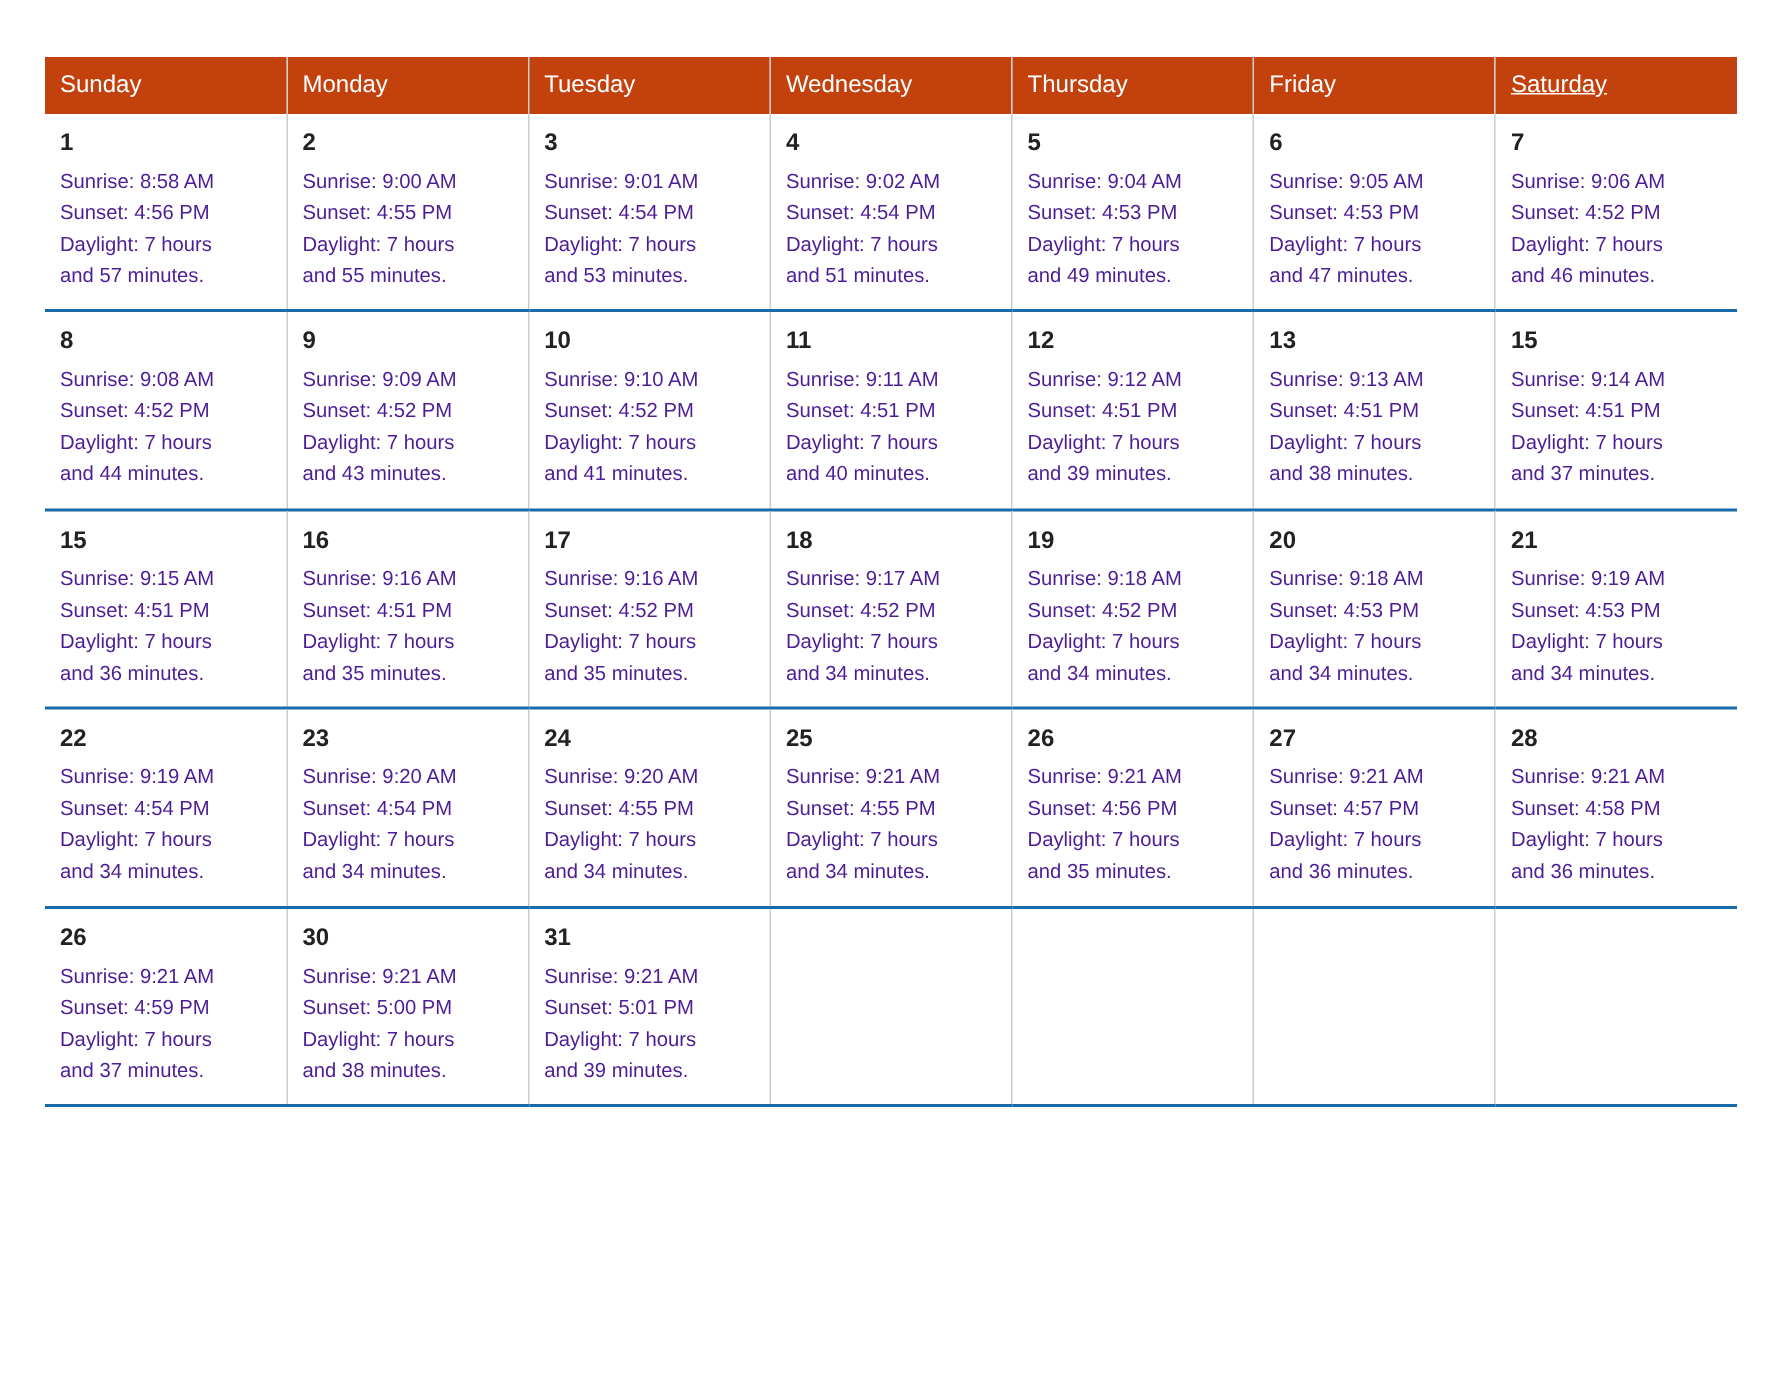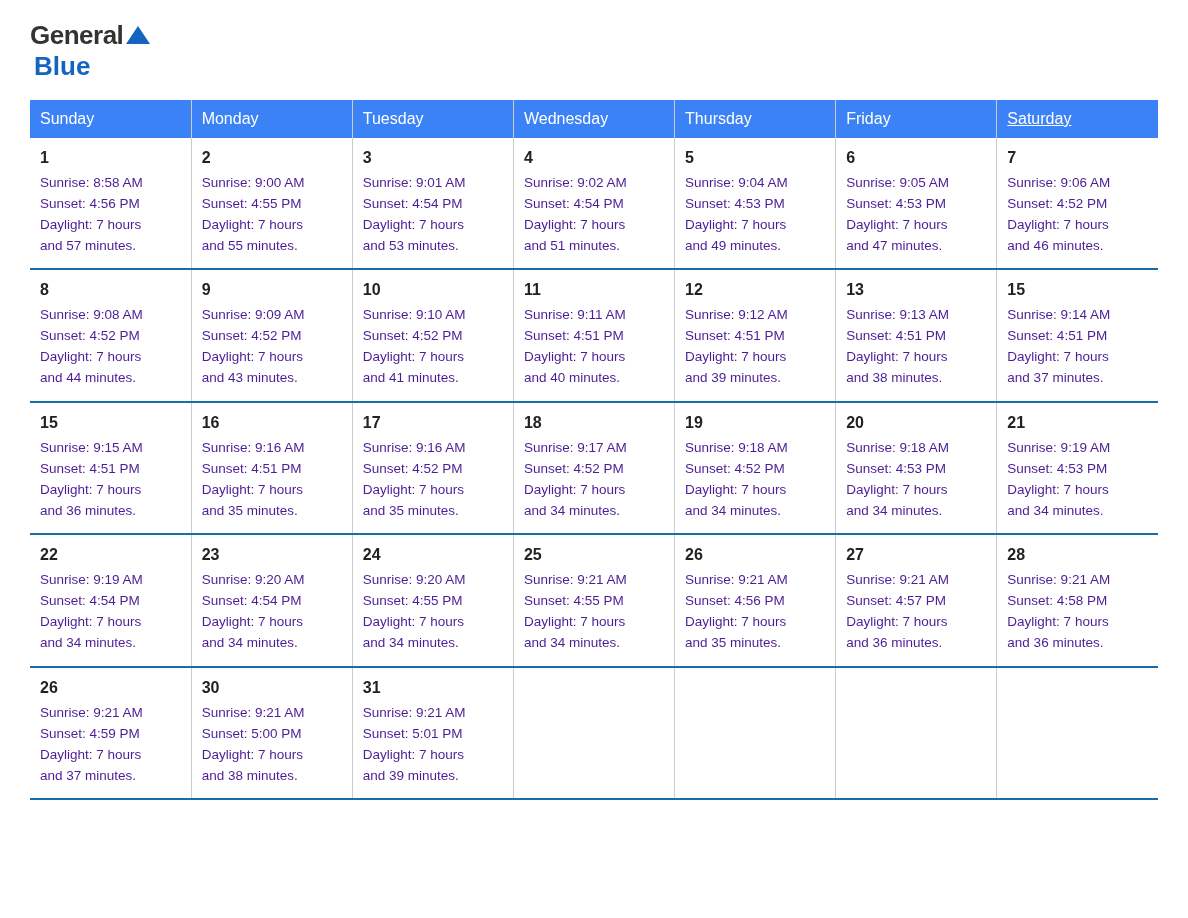--- a/index.html
+++ b/index.html
@@ -50,21 +50,21 @@
     .location {
       font-size: 22px;
       color: #555;
       margin-top: 4px;
     }
     table {
       width: 100%;
       border-collapse: collapse;
     }
     thead th {
-      background-color: #3b82f6;
+      background-color: #c2410c;
       color: #fff;
       text-align: left;
       padding: 10px 10px;
       font-size: 16px;
       font-weight: normal;
       border-right: 1px solid #ccc;
     }
     thead th:last-child { border-right: none; text-decoration: underline; }
     tbody td {
       vertical-align: top;
@@ -87,31 +87,20 @@
       color: #4c1d95;
     }
     .empty-cell {
       background: #fff;
     }
   </style>
 </head>
 <body>
 
 <div class="header">
-  <div class="logo">
-    <div class="logo-text">
-      <span class="logo-general">General</span>
-      <svg width="28" height="28" viewBox="0 0 28 28" style="margin: 0 1px;">
-        <polygon points="14,4 26,22 2,22" fill="#1565c0"></polygon>
-      </svg>
-    </div>
-    <div>
-      <span class="logo-blue-word">Blue</span>
-    </div>
-  </div>
 </div>
 
 <table>
   <thead>
     <tr>
     <th>Sunday</th>
         <th>Monday</th>
         <th>Tuesday</th>
         <th>Wednesday</th>
         <th>Thursday</th>

